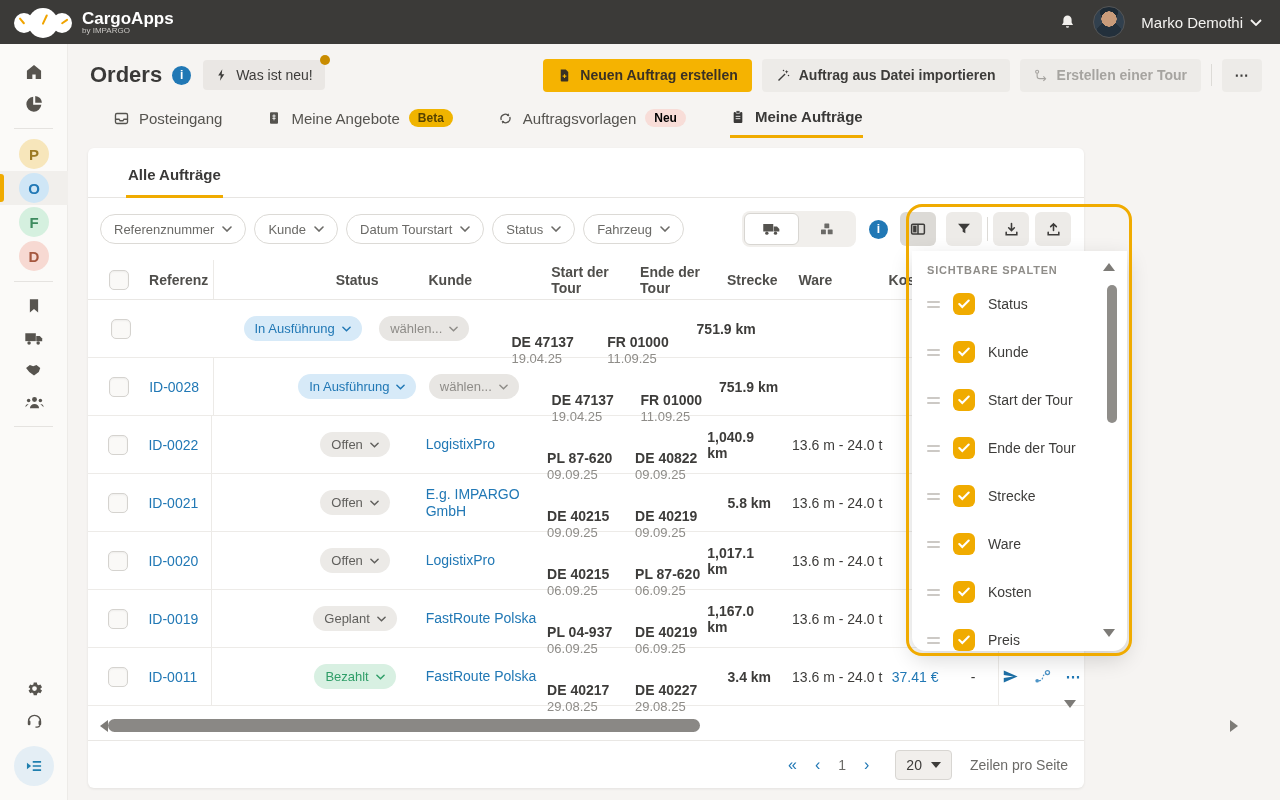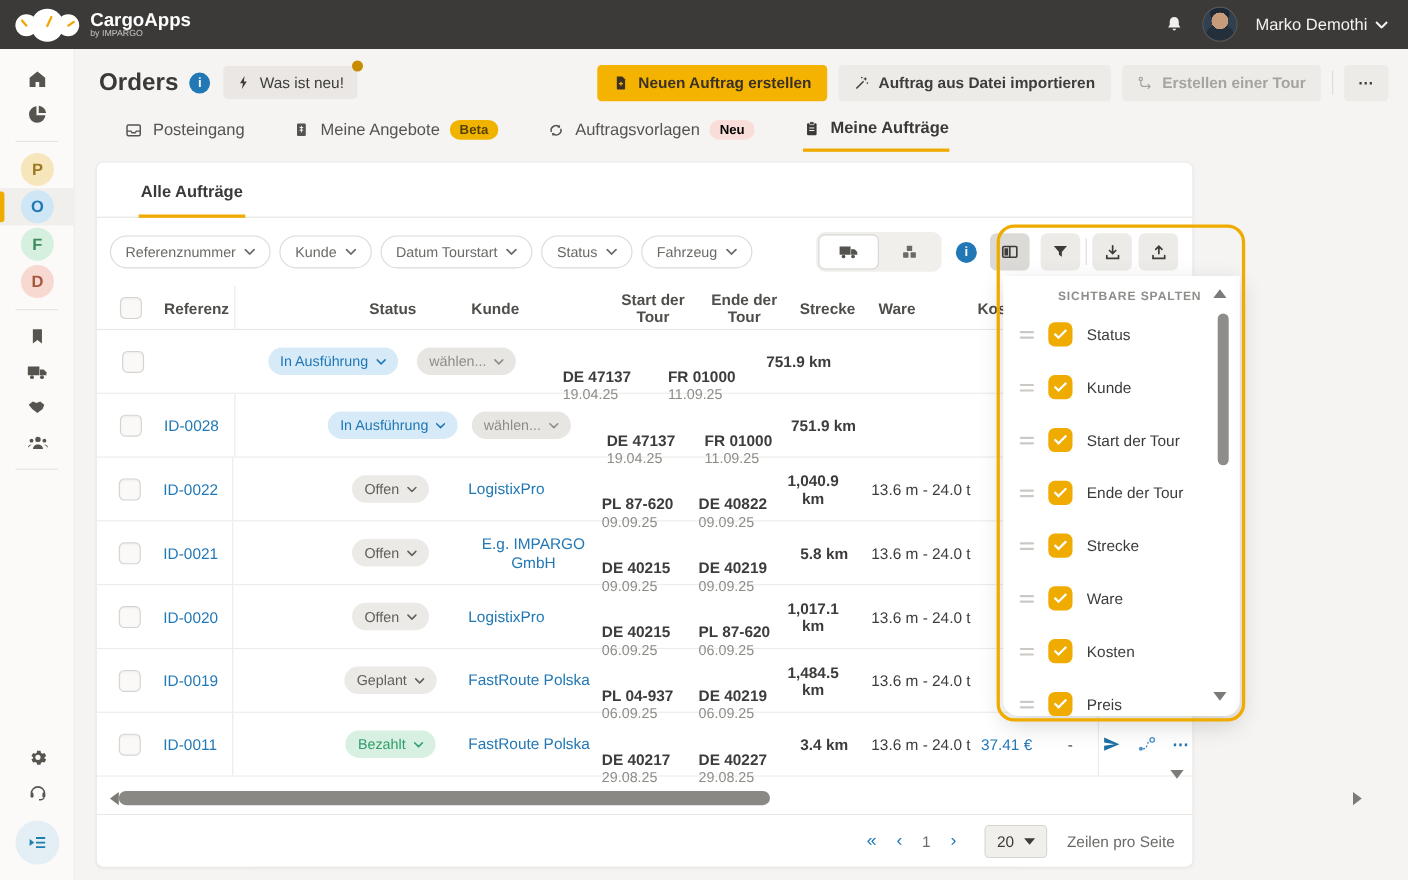--- a/index.html
+++ b/index.html
@@ -67,21 +67,21 @@
   
   .tabs{display:flex;align-items:stretch;gap:44px;padding-left:45px;height:40px;margin-top:6px;}
   .tab{display:flex;align-items:center;gap:9px;font-size:15px;color:#55534f;position:relative;cursor:pointer;}
   .tab.active{color:#3a3938;font-weight:600;border-bottom:3px solid #f0ab00;}
   .badge{border-radius:10px;font-size:12px;font-weight:600;padding:2px 9px;}
   .badge-yellow{background:#f0b400;color:#574300;}
   .badge-pink{background:#f8ddd8;color:#000000;}
 
   
   .card{position:relative;margin:10px 16px 0 20px;width:996px;height:640px;background:#fff;
-    border-radius:6px;box-shadow:0 1px 3px rgba(0,0,0,.08);text-align:center;}
+    border-radius:6px;box-shadow:0 1px 3px rgba(0,0,0,.08);}
   .subtab-row{height:50px;border-bottom:1px solid #e7e5e2;display:flex;align-items:flex-end;padding-left:38px;}
   .subtab{font-size:15px;font-weight:700;color:#3a3938;padding:0 2px 12px;border-bottom:3px solid #f0ab00;margin-bottom:-1px;}
 
   .toolbar{height:62px;display:flex;align-items:center;padding:0 13px 0 12px;}
   .chips{display:flex;gap:8px;}
   .chip{height:30px;border:1px solid #dcdad6;border-radius:15px;background:#fff;display:flex;
     align-items:center;gap:8px;padding:0 13px;font-size:13px;color:#6b6a67;cursor:pointer;}
   .tb-right{margin-left:auto;display:flex;align-items:center;}
   .seg{background:#f1efec;border-radius:8px;padding:2px;display:flex;height:36px;}
   .seg-btn{width:55px;border-radius:6px;border:none;background:transparent;display:flex;align-items:center;
@@ -717,21 +717,21 @@
             <span class="kunde-link">FastRoute Polska</span>
           </div>
     <div class="cell c-start">
             <div class="loc">PL 04-937</div>
             <div class="dt">06.09.25</div>
           </div>
     <div class="cell c-ende">
             <div class="loc">DE 40219</div>
             <div class="dt">06.09.25</div>
           </div>
-    <div class="cell c-strecke">1,484.5 km</div>
+    <div class="cell c-strecke">1,167.0 km</div>
     <div class="cell c-ware">13.6 m - 24.0 t</div>
     <div class="cell c-kosten"></div>
     <div class="cell c-preis"></div>
     <div class="cell c-akt">
       <span class="act">
         <svg viewBox="0 0 24 24" width="17" height="17" fill="#1d6fa5">
                 <path d="M2.5 20.5L22 12 2.5 3.5v6.5L16 12 2.5 14z"></path>
               </svg>
       </span>
       <span class="act">

